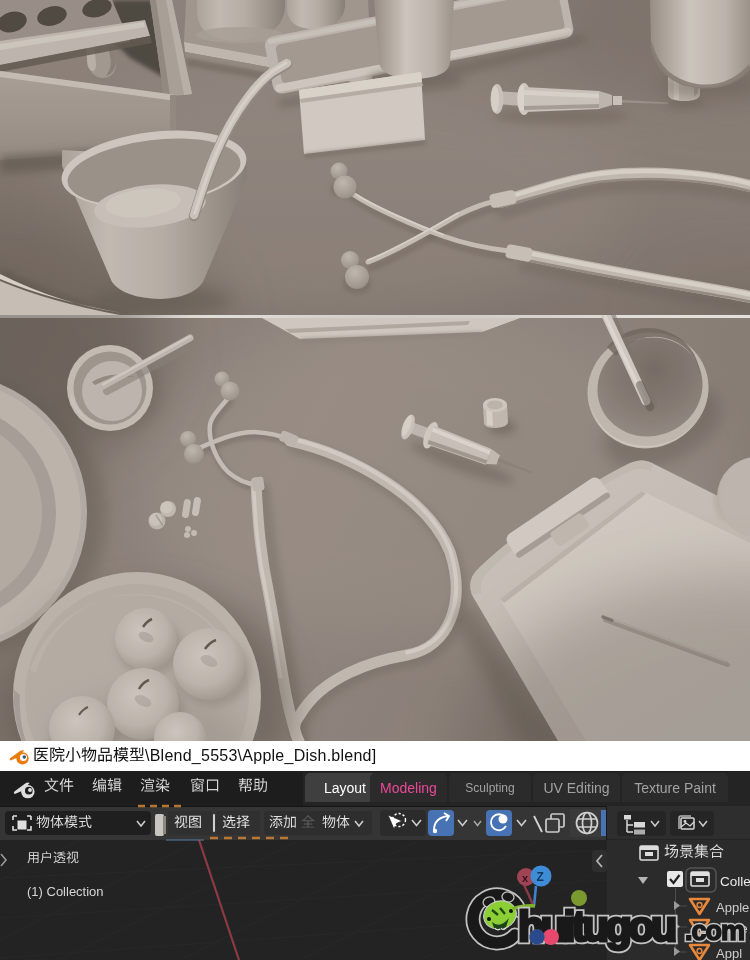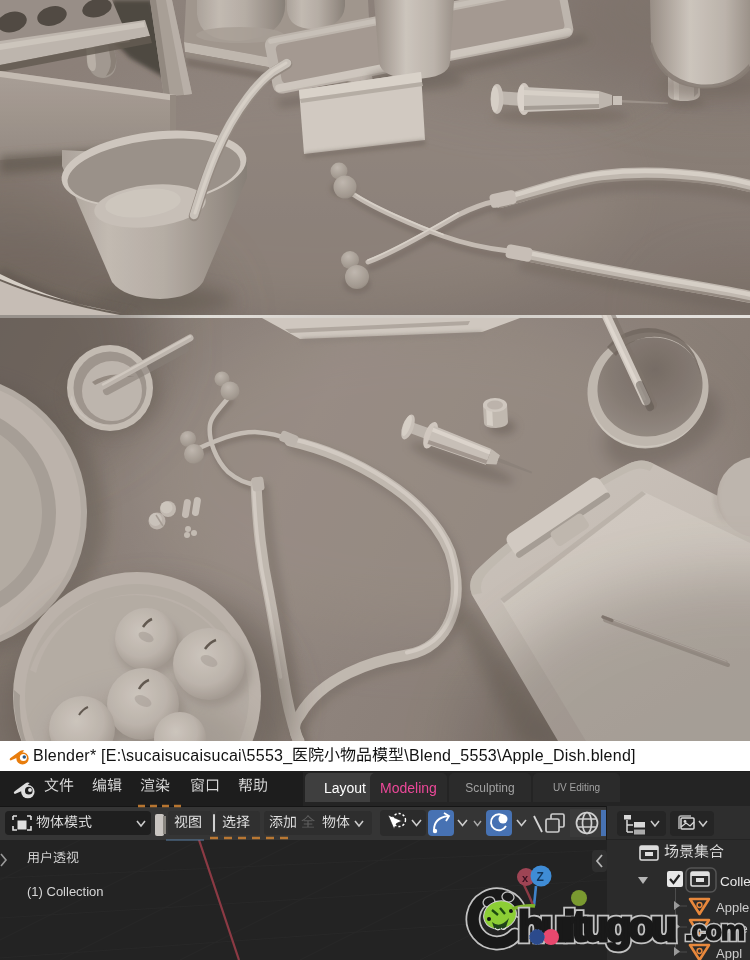--- a/index.html
+++ b/index.html
@@ -389,21 +389,20 @@
 </svg>
 
 <div class="abs" style="left:0;top:741px;width:750px;height:30px;background:#ffffff"></div>
 <svg width="22" height="18" viewBox="0 0 100 82" style="position:absolute;left:8px;top:747px">
 <path d="M12,62 Q2,56 14,48 L55,18 Q64,12 74,16 L60,30 Q50,38 62,40 Z" fill="#e87d0d"></path>
 <circle cx="66" cy="52" r="28" fill="#e87d0d"></circle>
 <circle cx="70" cy="48" r="16" fill="#fff"></circle>
 <circle cx="74" cy="46" r="8" fill="#265787"></circle>
 </svg>
 <div class="abs" style="left:33px;top:741px;height:30px;display:flex;align-items:center;font-size:16px;letter-spacing:0.25px;color:#111;white-space:nowrap">
-<span>Blender* [E:\sucaisucaisucai\5553_</span>
       <svg width="112" height="16" viewBox="0 0 700 100" style="vertical-align:-3.5px;overflow:visible">
         <g fill="#111">
           <use href="#g533b" x="0"></use>
           <use href="#g9662" x="100"></use>
           <use href="#g5c0f" x="200"></use>
           <use href="#g7269" x="300"></use>
           <use href="#g54c1" x="400"></use>
           <use href="#g6a21" x="500"></use>
           <use href="#g578b" x="600"></use>
         </g>
@@ -446,21 +445,22 @@
       <g fill="#d8d8d8">
         <use href="#g5e2e" x="0"></use>
         <use href="#g52a9" x="100"></use>
       </g>
     </svg>
 
 <div class="abs" style="left:303px;top:772px;width:447px;height:34px;background:#242424"></div>
 <div class="abs" style="left:305px;top:773px;width:80px;height:29px;background:#3f3f3f;border-radius:5px 5px 0 0;color:#ffffff;font-size:14px;display:flex;align-items:center;justify-content:center">Layout</div>
 <div class="abs" style="left:370px;top:773px;width:77px;height:29px;background:#2b2b2b;border-radius:5px 5px 0 0;color:#ec4899;font-size:14px;display:flex;align-items:center;justify-content:center">Modeling</div>
 <div class="abs" style="left:449px;top:773px;width:82px;height:29px;background:#2b2b2b;border-radius:5px 5px 0 0;color:#a2a2a2;font-size:12px;display:flex;align-items:center;justify-content:center">Sculpting</div>
-<div class="abs" style="left:533px;top:773px;width:87px;height:29px;background:#2b2b2b;border-radius:5px 5px 0 0;color:#a2a2a2;font-size:10px;display:flex;align-items:center;justify-content:center">UV Editing</div>
+<div class="abs" style="left:533px;top:773px;width:87px;height:29px;background:#2b2b2b;border-radius:5px 5px 0 0;color:#a2a2a2;font-size:14px;display:flex;align-items:center;justify-content:center">UV Editing</div>
+<div class="abs" style="left:622px;top:773px;width:106px;height:29px;background:#2b2b2b;border-radius:5px 5px 0 0;color:#a2a2a2;font-size:14px;display:flex;align-items:center;justify-content:center">Texture Paint</div>
 
 <svg class="abs" style="left:0;top:806px" width="610" height="34" viewBox="0 0 610 34">
 <rect width="610" height="34" fill="#353535"></rect>
 <rect x="0" y="0" width="610" height="1" fill="#151515"></rect>
 
 <rect x="5" y="5" width="146" height="24" rx="4" fill="#1f1f1f"></rect>
 <g stroke="#e0e0e0" stroke-width="1.6" fill="none">
 <path d="M13,10 L17,10 M13,10 L13,14 M27,10 L31,10 M31,10 L31,14 M13,20 L13,24 L17,24 M31,20 L31,24 L27,24"></path>
 <rect x="17.5" y="14.5" width="9" height="9" fill="#e0e0e0" stroke="none"></rect>
 </g>

